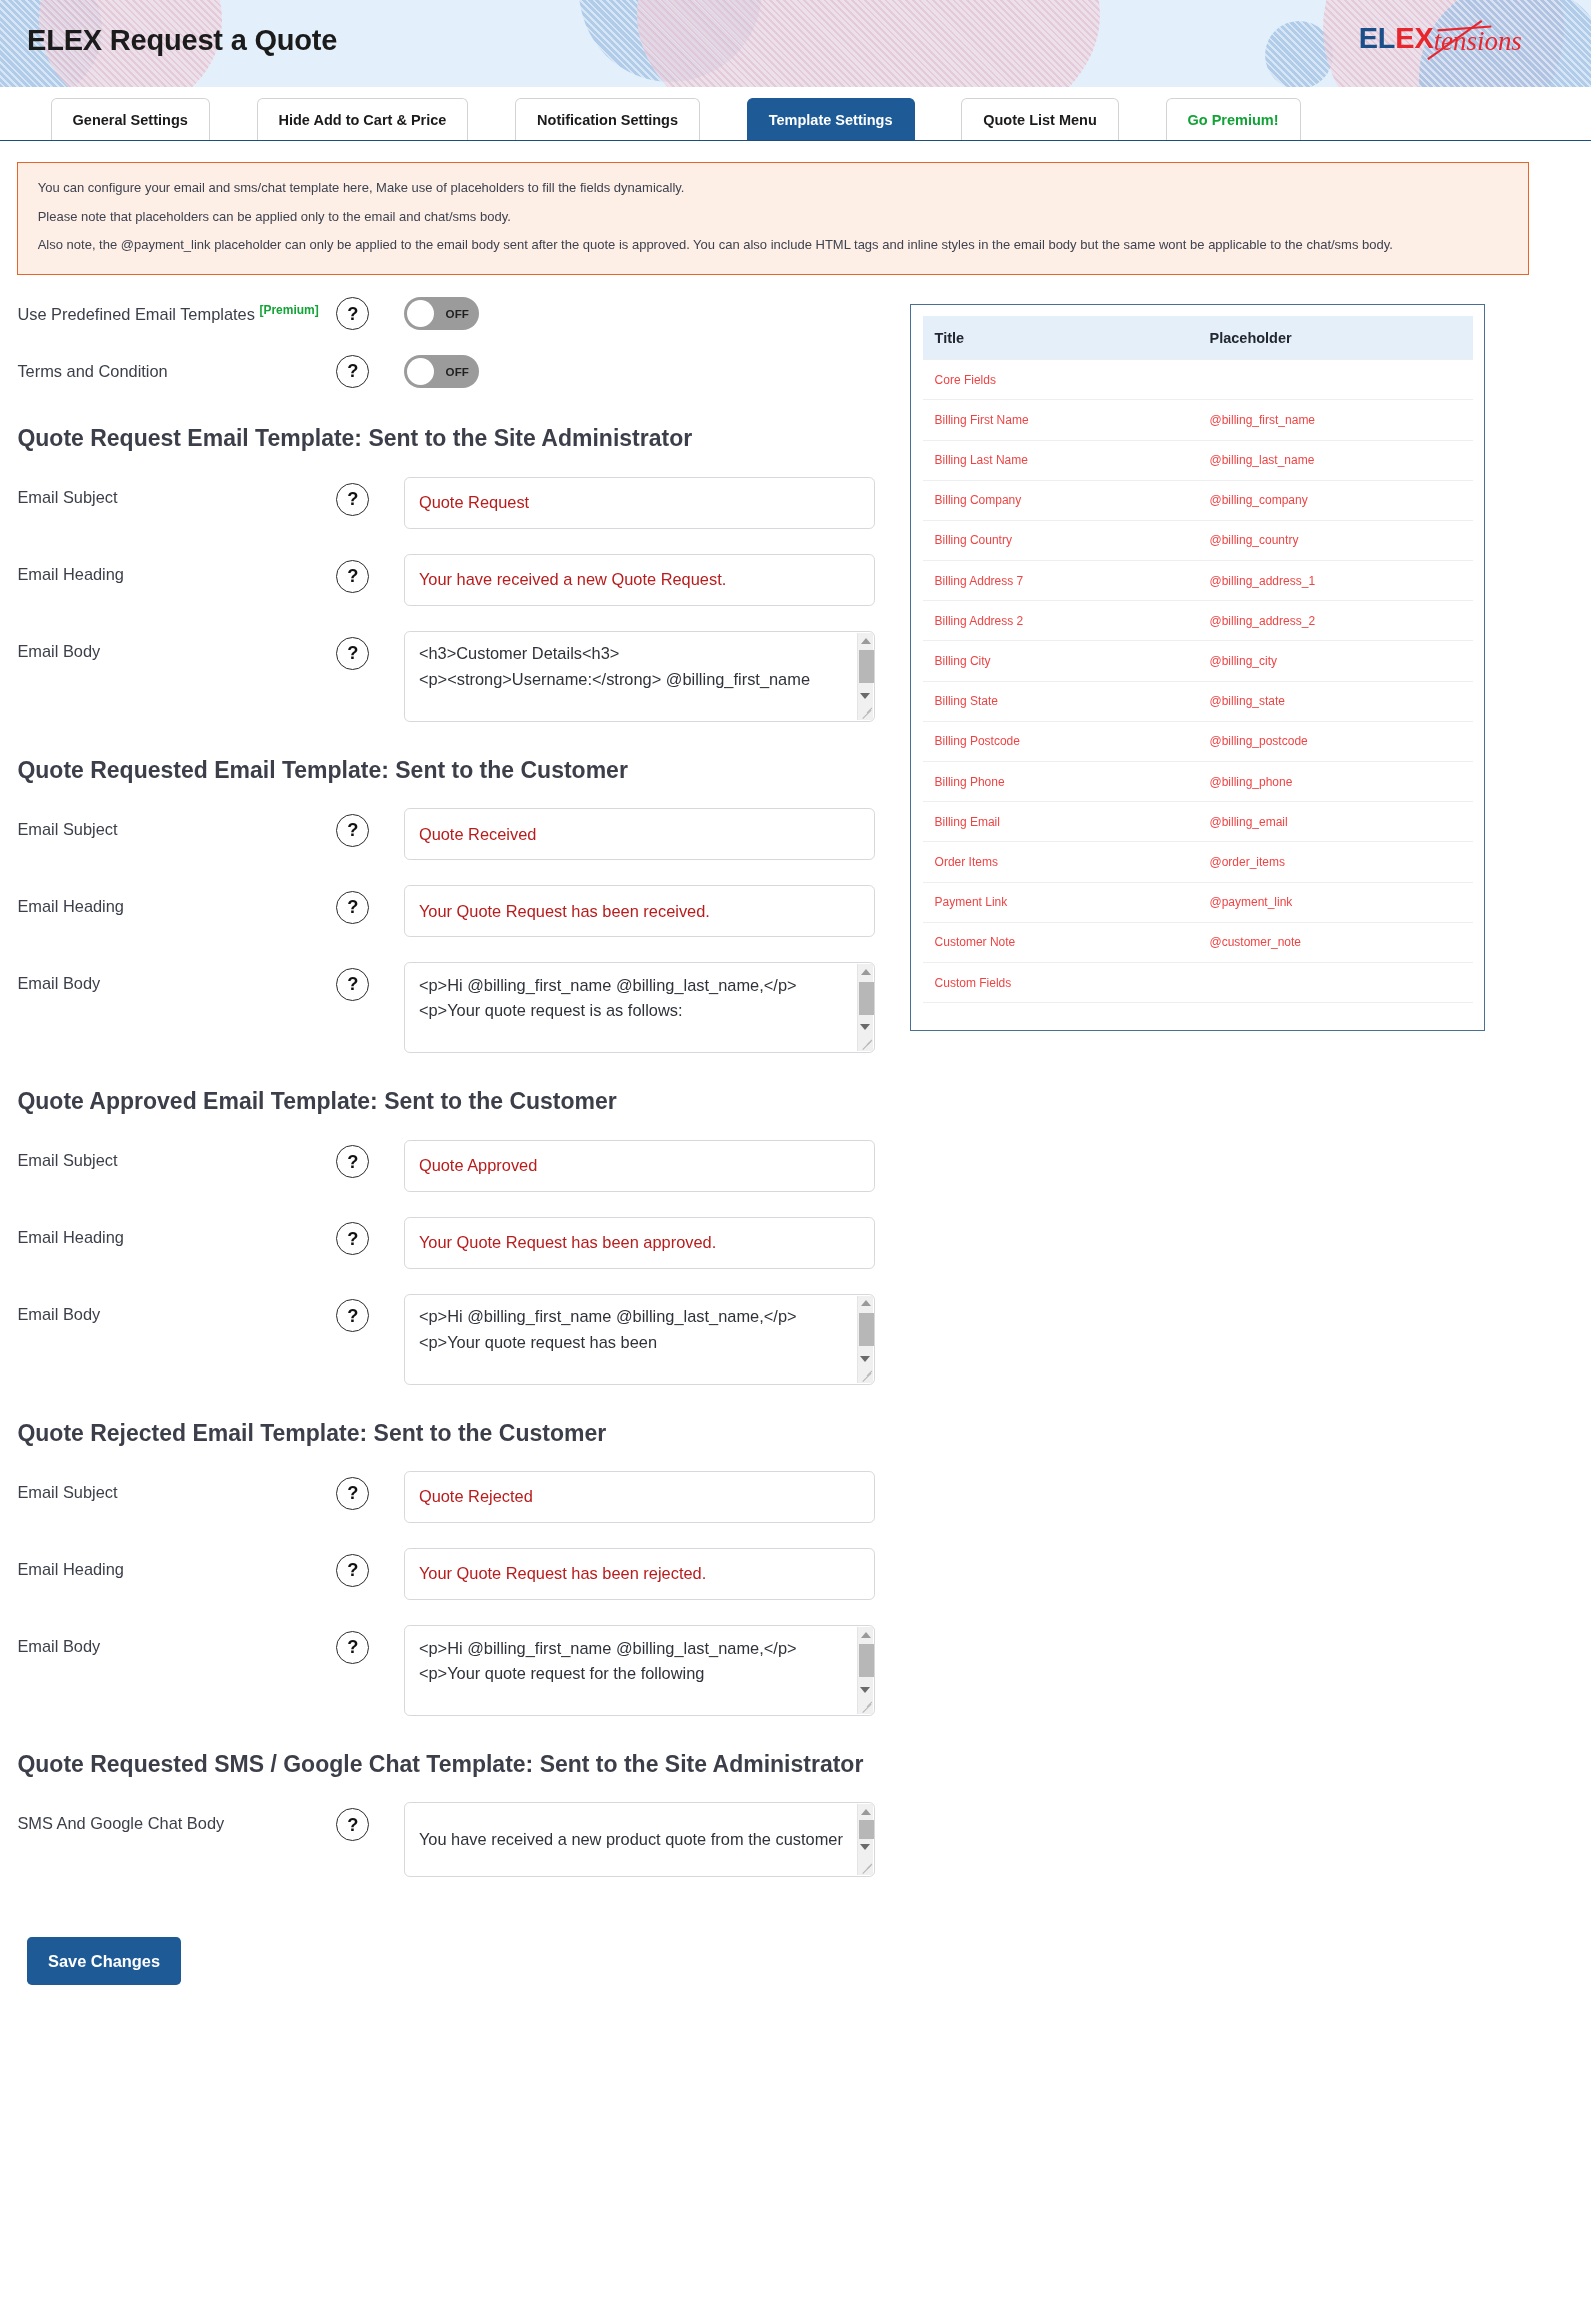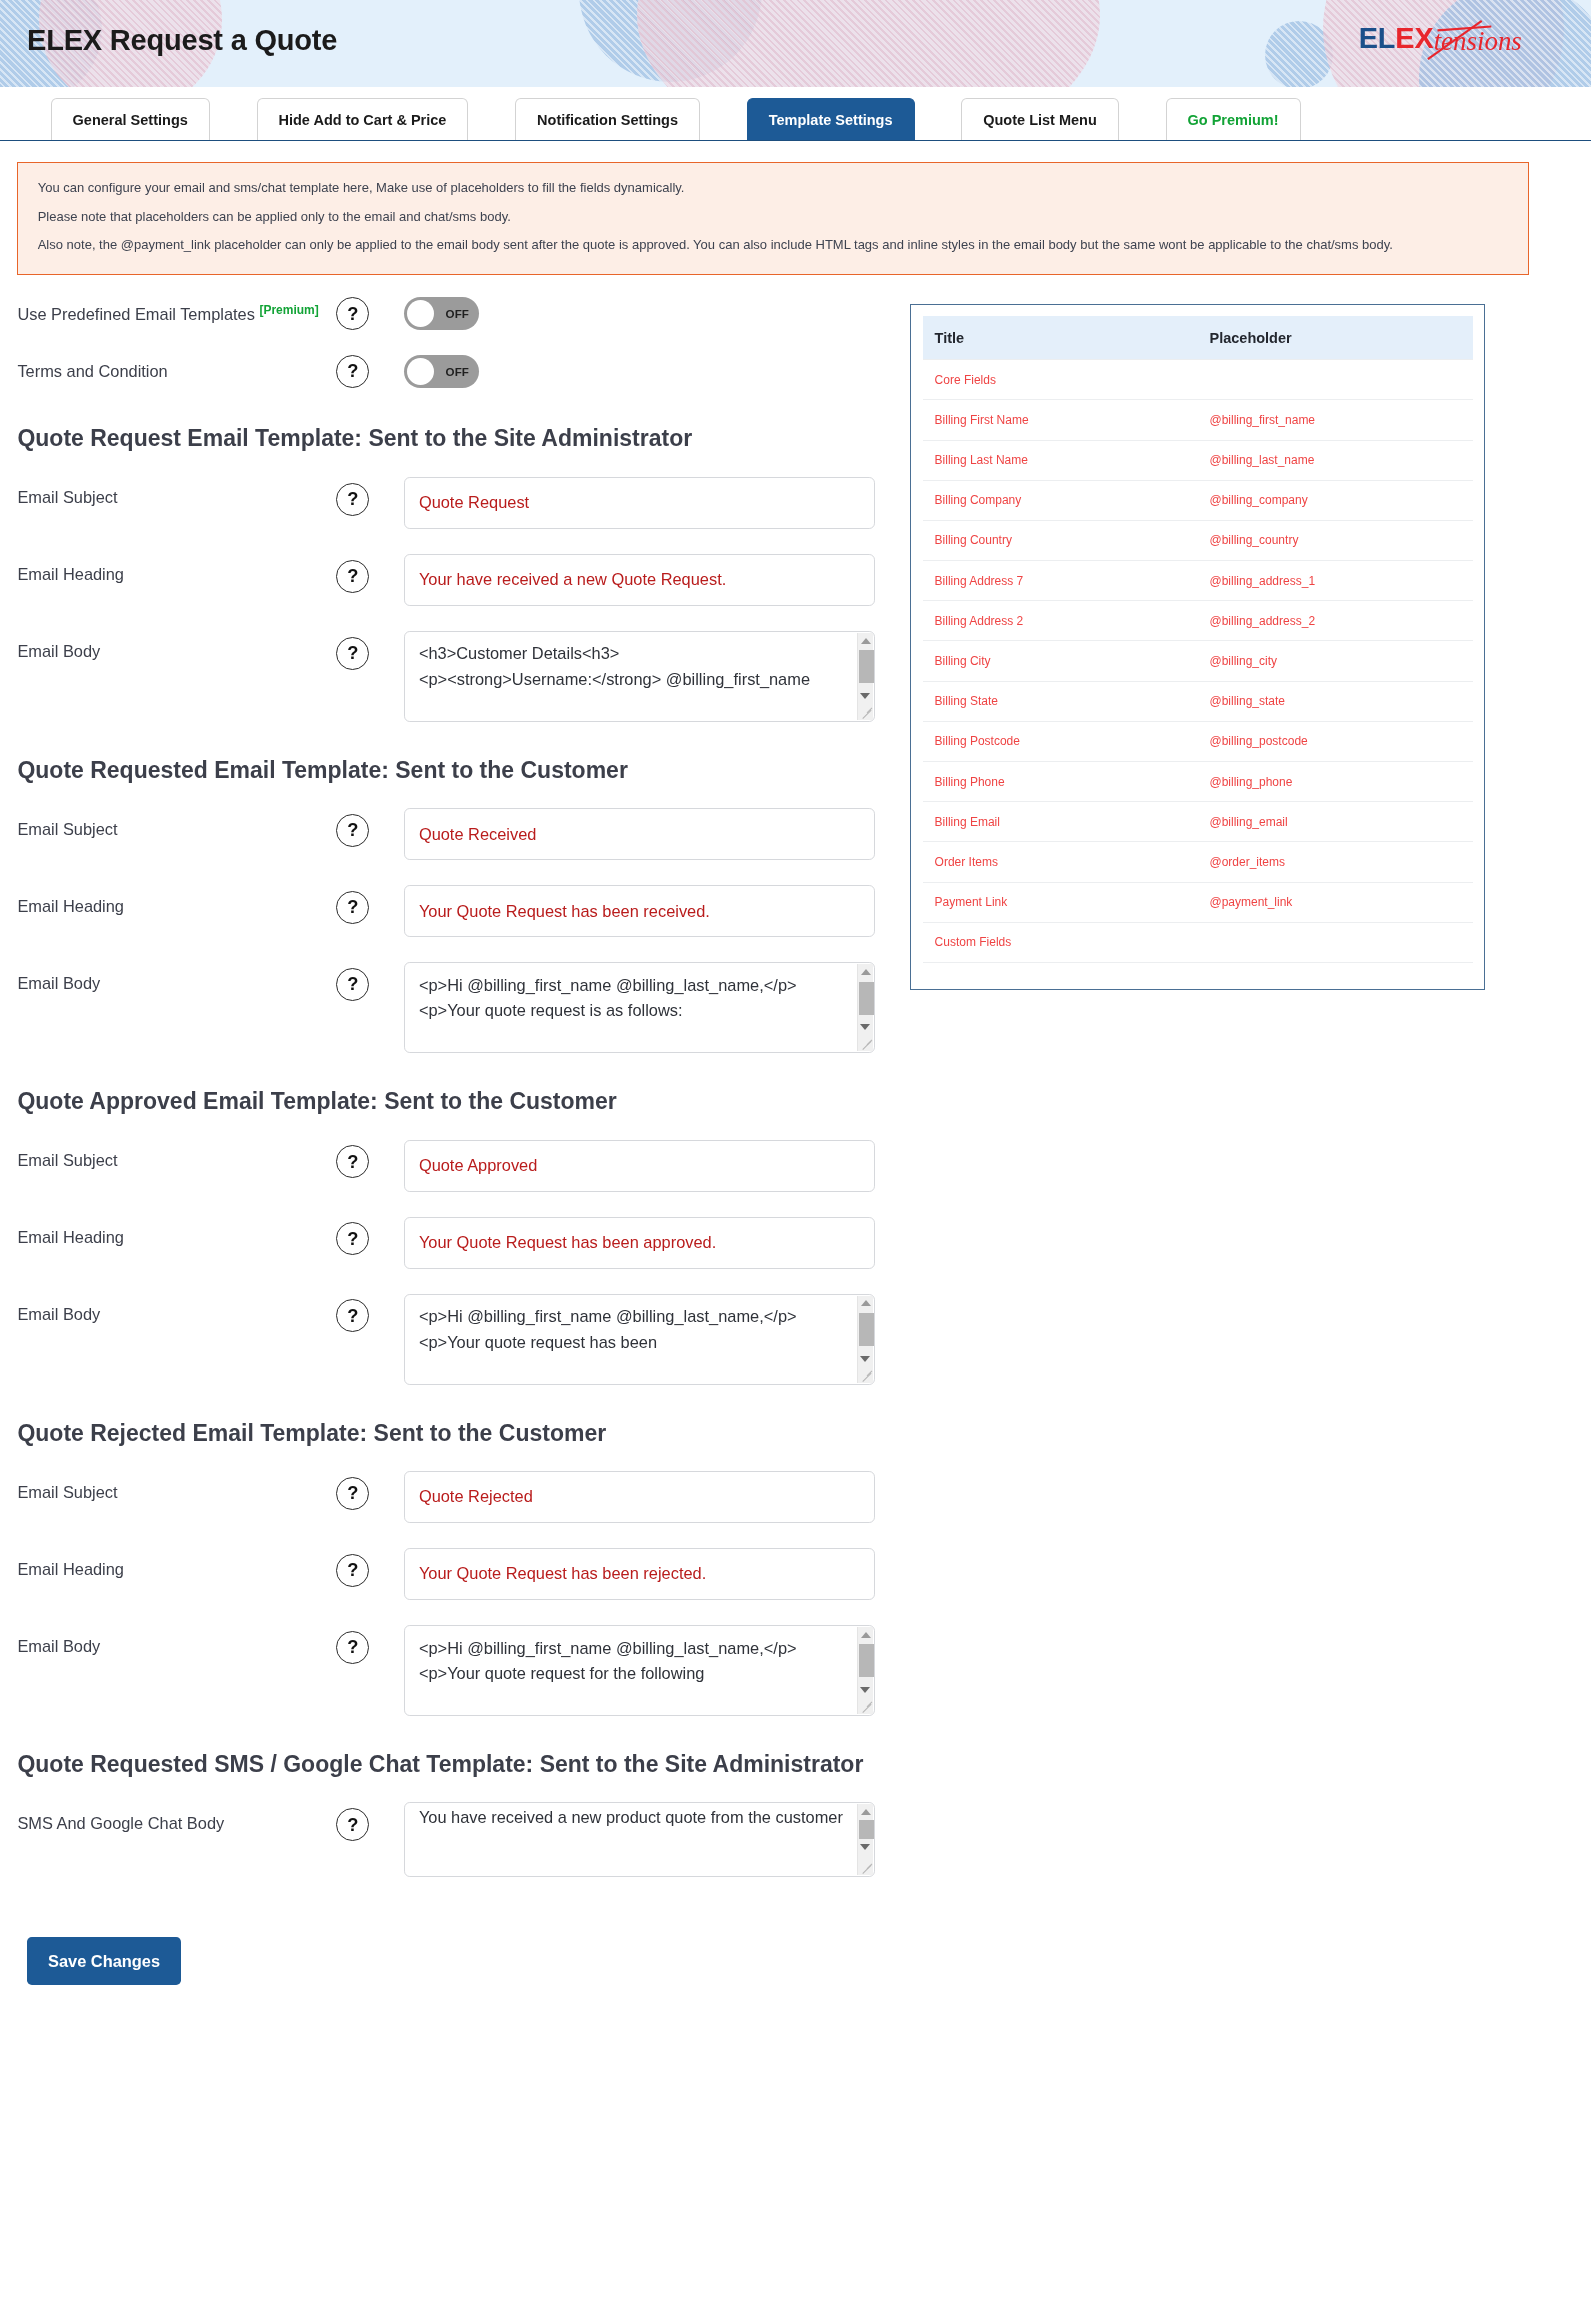--- a/index.html
+++ b/index.html
@@ -213,21 +213,21 @@
   .ta-text {
     position: absolute;
     left: 13.5px; top: 9.7px;
     width: 425px;
     font-size: 16.4px;
     color: #2f3239;
     line-height: 1.55;
     white-space: pre-wrap;
     word-break: break-word;
   }
-  .ta-wrap.sms .ta-text { top: 2px; }
+  .ta-wrap.sms .ta-text { top: 24px; }
   
   .sb {
     position: absolute;
     right: 1px; top: 1px;
     width: 16.4px; bottom: 1px;
     background: #f0f0f0;
     border-left: 1px solid #e4e4e4;
   }
   .sb .arr {
     width: 0; height: 0;
@@ -564,20 +564,24 @@
             </tr>
           <tr>
               <td>Order Items</td>
               <td>@order_items</td>
             </tr>
           <tr>
               <td>Payment Link</td>
               <td>@payment_link</td>
             </tr>
           <tr>
+              <td>Customer Note</td>
+              <td>@customer_note</td>
+            </tr>
+          <tr>
               <td>Custom Fields</td>
               <td></td>
             </tr>
           <tr class="last-spacer">
               <td></td>
               <td></td>
             </tr>
         </tbody>
       </table>
     </div>

